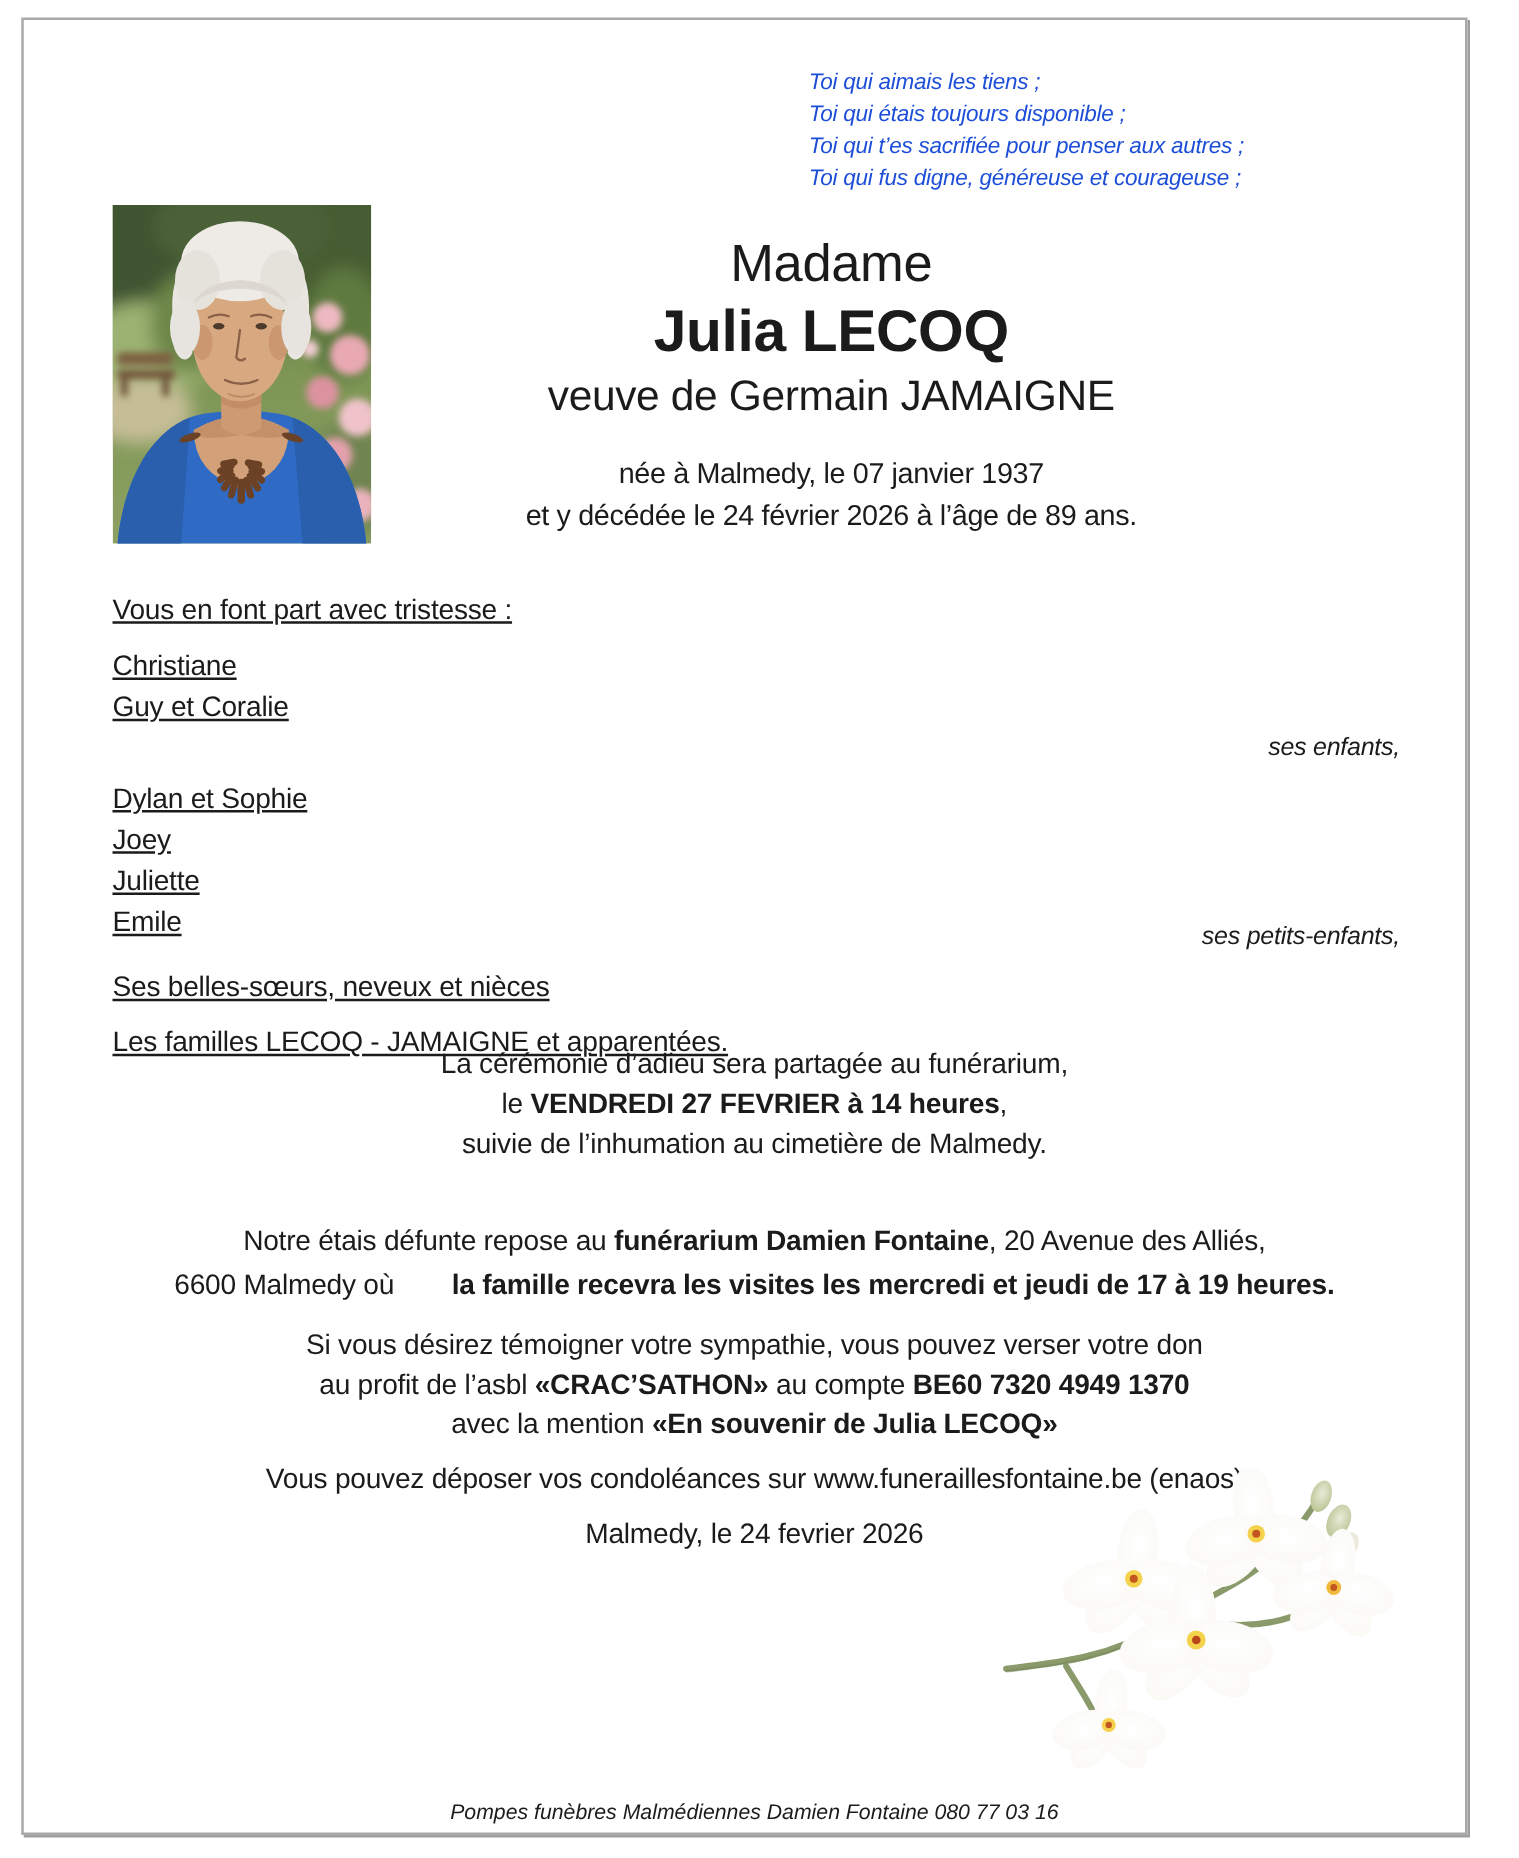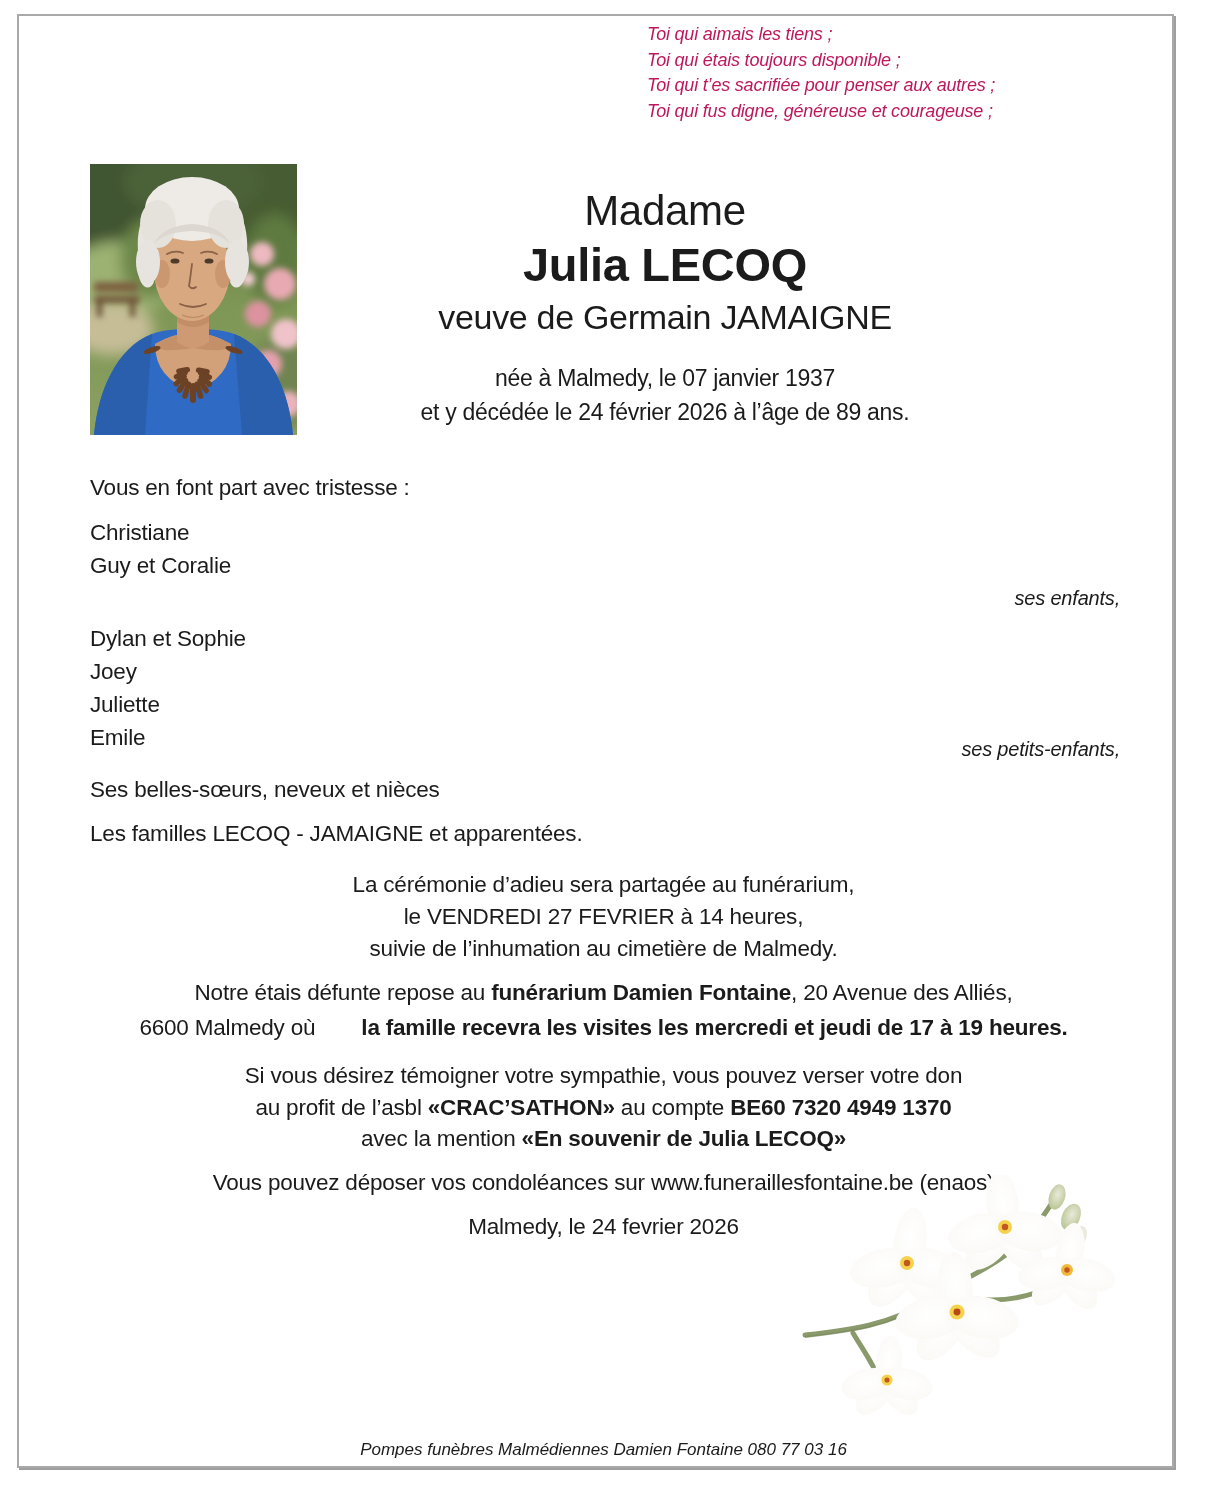--- a/index.html
+++ b/index.html
@@ -7,42 +7,42 @@
     width:1215px;height:1486px;position:relative;
     font-family:"Liberation Sans",sans-serif;color:#1b1b1b;
     -webkit-font-smoothing:antialiased;
   }
   .frame{
     position:absolute;left:17px;top:14px;width:1153px;height:1450px;
     background:#fff;border:2px solid #a9a9a9;box-shadow:2px 2px 0 #9e9e9e;
   }
   
   .epitaph{
-    position:absolute;left:628px;top:6px;
+    position:absolute;left:628px;top:37px;
     font-style:italic;font-size:18px;line-height:25.5px;letter-spacing:-0.2px;
-    color:#be185d;white-space:nowrap;
+    color:#1d4ed8;white-space:nowrap;
   }
   .epitaph .l5{padding-left:4px;}
   
   .portrait{position:absolute;left:71px;top:148px;width:207px;height:271px;overflow:hidden;}
   
   .titleblock{position:absolute;left:276px;top:170px;width:740px;text-align:center;letter-spacing:-0.3px;}
   .t-madame{font-size:42px;line-height:50px;}
   .t-name{font-size:47px;line-height:58px;font-weight:700;}
   .t-widow{font-size:34px;line-height:46px;}
   .t-birth{font-size:23px;line-height:34px;margin-top:21px;}
   .t-death{font-size:23px;line-height:34px;}
   
   .family{position:absolute;left:71px;top:459px;width:1030px;height:370px;font-size:22.5px;letter-spacing:-0.2px;}
-  .fline{position:absolute;left:0;white-space:nowrap;}
+  .fline{position:absolute;left:0;white-space:nowrap;text-decoration:underline;}
   .frole{position:absolute;right:0;text-align:right;font-style:italic;font-size:20px;white-space:nowrap;}
   
   .centerblock{position:absolute;left:8px;width:1153px;text-align:center;font-size:22.5px;letter-spacing:-0.2px;}
   .cb-line{white-space:nowrap;}
-  .ceremony{top:853px;line-height:32px;}
+  .ceremony{top:819px;line-height:32px;}
   .repose{top:959px;line-height:35px;}
   .donation{top:1044px;line-height:31.5px;}
   .condolences{top:1152px;line-height:30px;}
   .dateline{top:1196px;line-height:30px;}
   .footerline{top:1424px;font-size:17px;font-style:italic;letter-spacing:0;}
   
   .orchids{position:absolute;left:776px;top:1159px;width:330px;height:245px;}
 </style>
 </head>
 <body>
@@ -168,21 +168,21 @@
     <div class="fline" style="top:184px">Joey</div>
     <div class="fline" style="top:217px">Juliette</div>
     <div class="fline" style="top:250px">Emile</div>
     <div class="frole" style="top:263px">ses petits-enfants,</div>
     <div class="fline" style="top:346px">Les familles LECOQ - JAMAIGNE et apparentées.</div>
     <div class="fline" style="top:302px">Ses belles-sœurs, neveux et nièces</div>
   </div>
 
   <div class="centerblock ceremony">
     <div class="cb-line">La cérémonie d’adieu sera partagée au funérarium,</div>
-    <div class="cb-line"><span>le </span><span style="font-weight: 400; text-align: right;">VENDREDI 27 FEVRIER  à 14 heures</span><span>,</span></div>
+    <div class="cb-line"><span>le </span><span style="font-weight: 700; text-align: right;">VENDREDI 27 FEVRIER  à 14 heures</span><span>,</span></div>
     <div class="cb-line">suivie de l’inhumation au cimetière de Malmedy.</div>
   </div>
 
   <div class="centerblock repose">
     <div class="cb-line"><span>Notre étais défunte repose au </span><span style="font-weight: 700;">funérarium Damien Fontaine</span><span>, 20 Avenue des Alliés,</span></div>
     <div class="cb-line"><span>6600 Malmedy où </span><span style="font-weight: 700; margin-left: 40px;">la famille recevra les visites les mercredi et jeudi de 17 à 19 heures.</span></div>
   </div>
 
   <div class="centerblock donation">
     <div class="cb-line">Si vous désirez témoigner votre sympathie, vous pouvez verser votre don</div>

